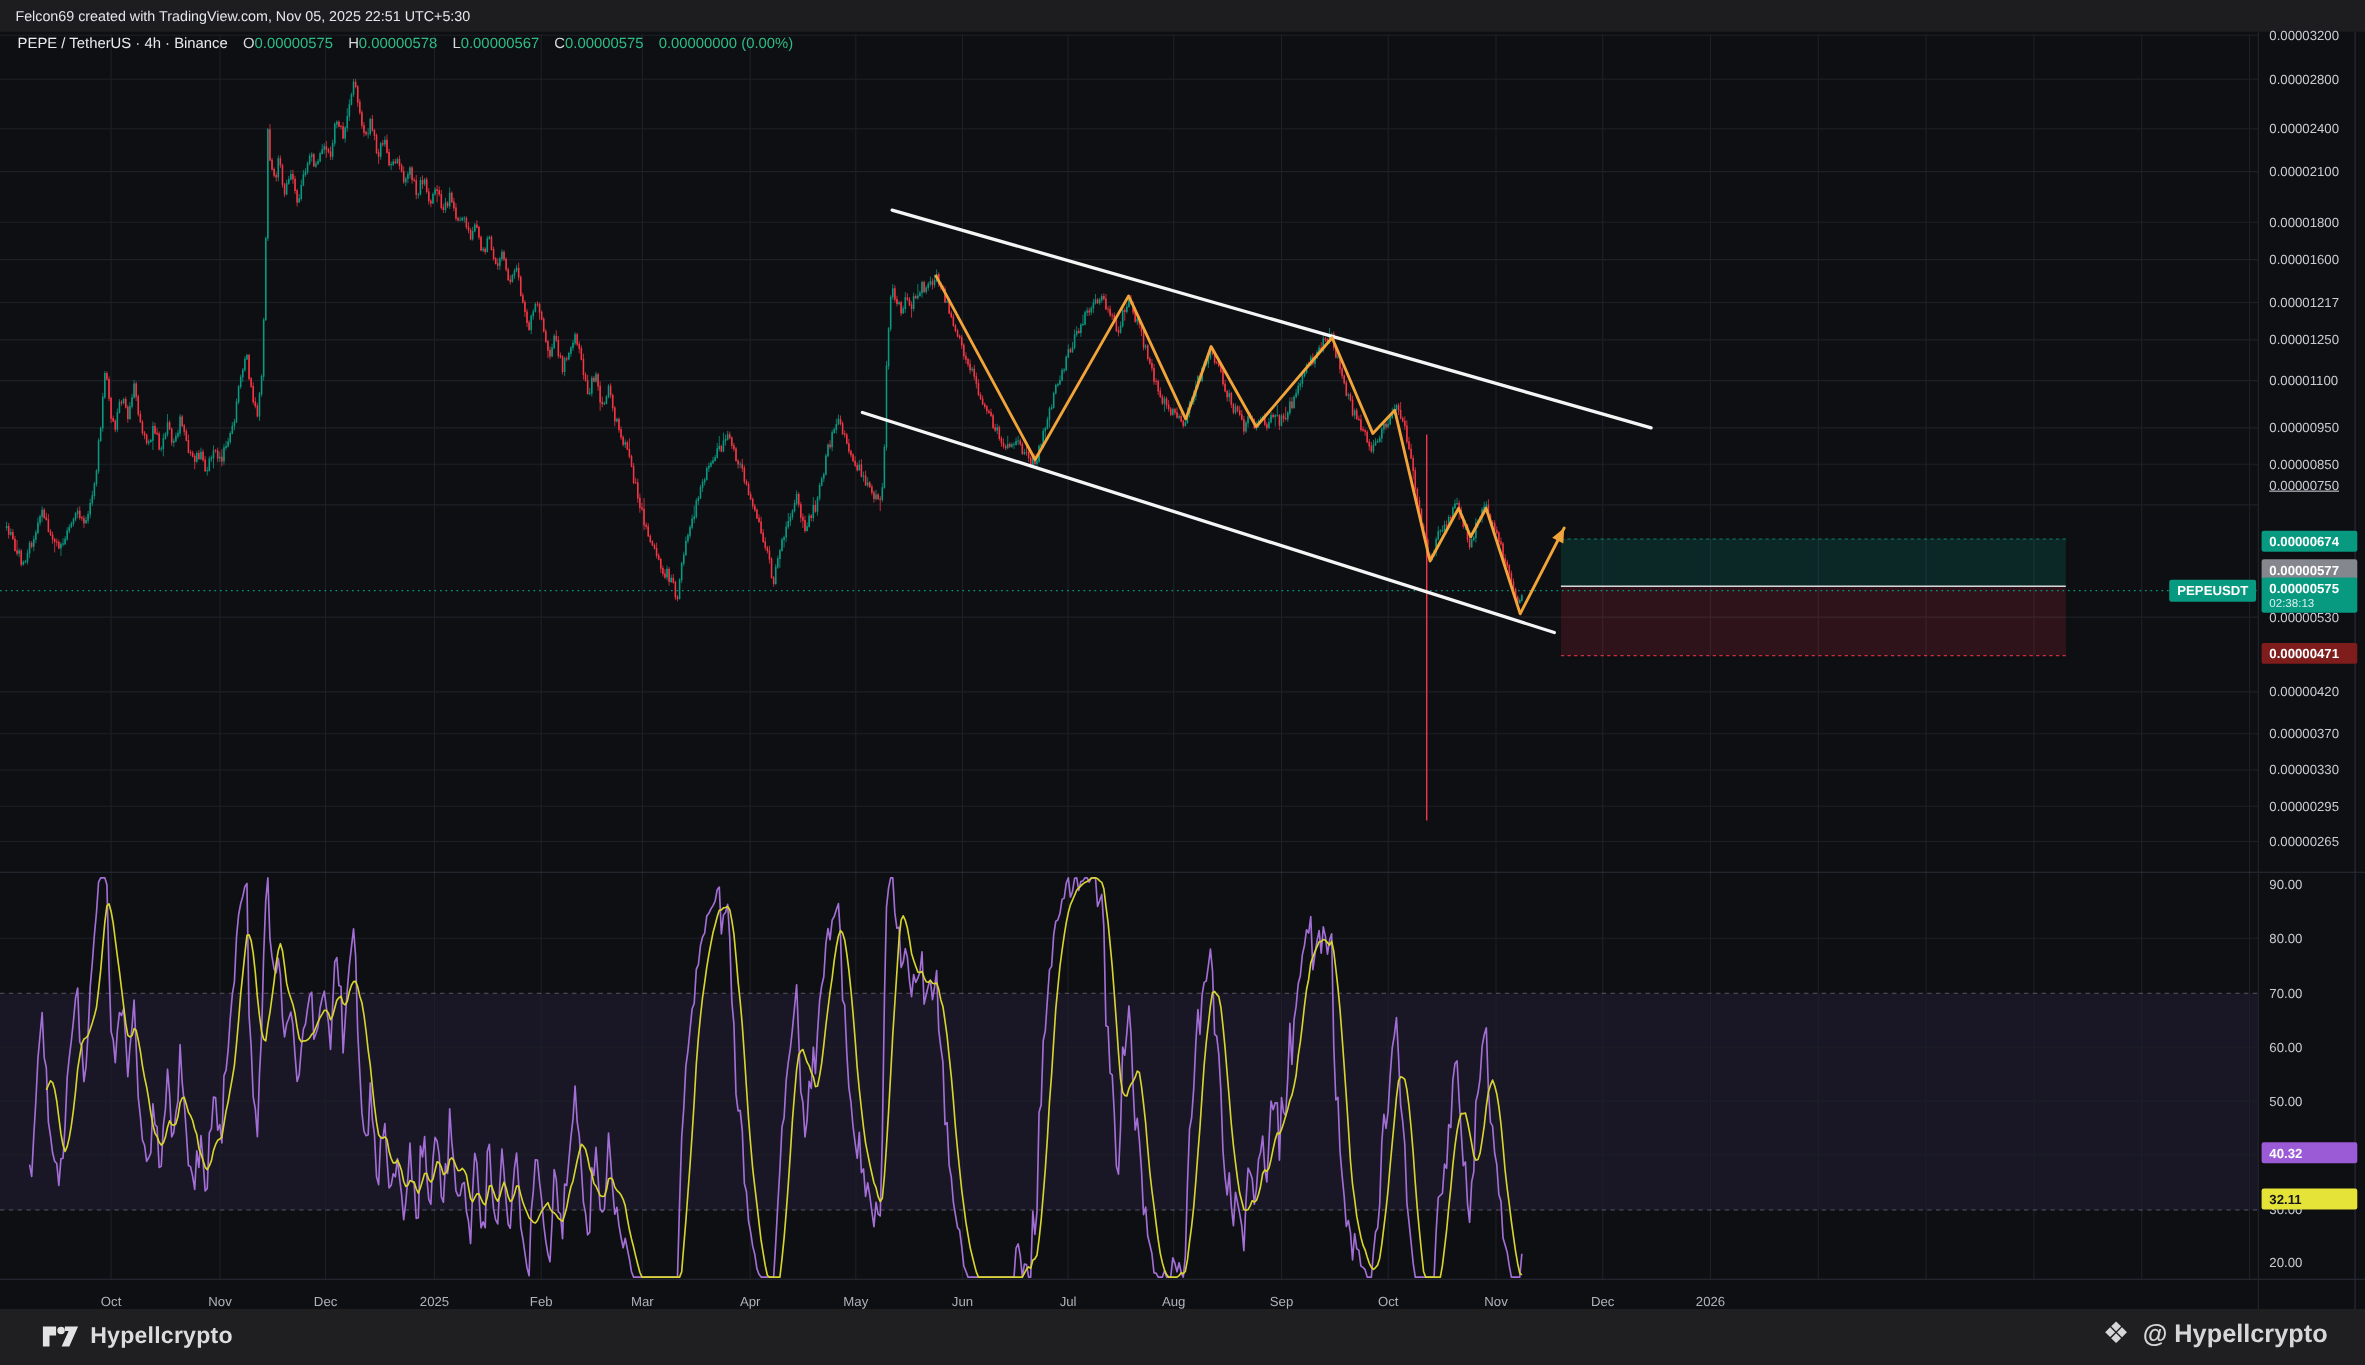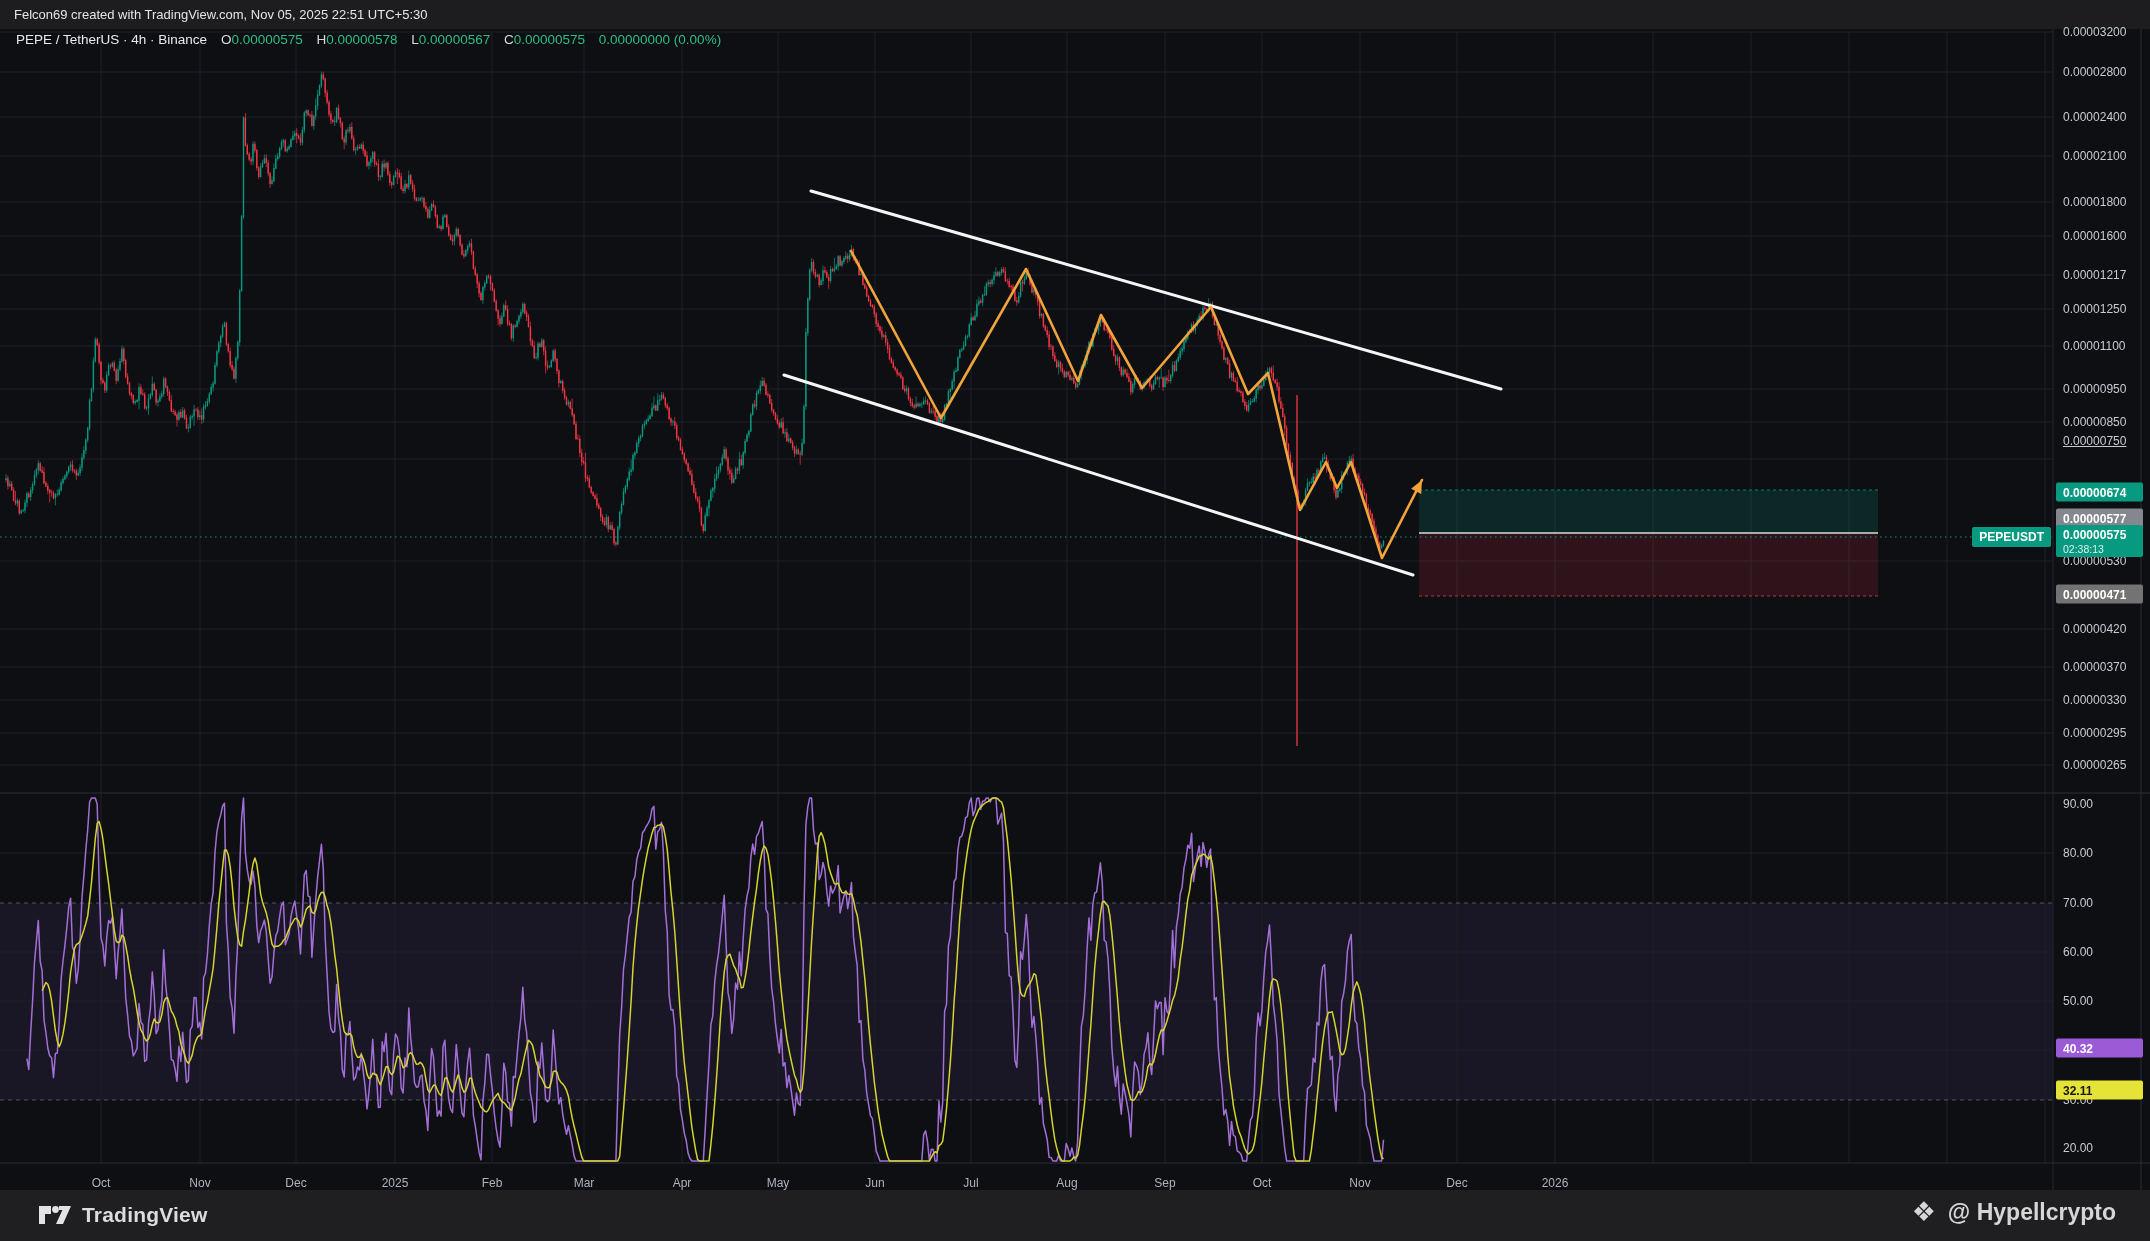--- a/index.html
+++ b/index.html
@@ -138,21 +138,21 @@
       <div class="rtick" style="top: 775px; text-align: right;">90.00</div>
       <div class="rtick" style="top: 824px;">80.00</div>
       <div class="rtick" style="top: 874px;">70.00</div>
       <div class="rtick" style="top: 923px;">60.00</div>
       <div class="rtick" style="top: 972px;">50.00</div>
       <div class="rtick" style="top: 1071px;">30.00</div>
       <div class="rtick" style="top: 1119px;">20.00</div>
       <div class="badge" style="top: 463px; background: rgb(8, 153, 129); color: rgb(255, 255, 255);">0.00000674</div>
       <div class="badge" style="top: 489px; background: rgb(133, 135, 143); color: rgb(255, 255, 255);">0.00000577</div>
       <div class="badge" style="top: 512px; background: rgb(8, 153, 129); color: rgb(255, 255, 255);">0.00000575<span class="sub">02:38:13</span></div>
-      <div class="badge" style="top: 565px; background: #737373; color: rgb(255, 255, 255);">0.00000471</div>
+      <div class="badge" style="top: 565px; background: #7f1d1d; color: rgb(255, 255, 255);">0.00000471</div>
       <div class="badge" style="top: 1019px; background: rgb(156, 91, 214); color: rgb(255, 255, 255);">40.32</div>
       <div class="badge" style="top: 1061px; background: rgb(229, 227, 55); color: rgb(21, 21, 26);">32.11</div>
     </div>
   <div id="time-labels">
       <div class="tlabel" style="left: 101px; top: 1147px;">Oct</div>
       <div class="tlabel" style="left: 200px; top: 1147px;">Nov</div>
       <div class="tlabel" style="left: 296px; top: 1147px;">Dec</div>
       <div class="tlabel" style="left: 395px; top: 1147px;">2025</div>
       <div class="tlabel" style="left: 492px; top: 1147px;">Feb</div>
       <div class="tlabel" style="left: 584px; top: 1147px;">Mar</div>
@@ -169,19 +169,19 @@
     </div>
 </div>
 
 <div id="footer">
   <div class="brand">
     <svg width="34" height="26" viewBox="0 0 34 26">
       <path d="M1 4 h12 v8 h-6 v10 h-6 z" fill="#e3e3e3"></path>
       <circle cx="17.5" cy="7.5" r="3.4" fill="#e3e3e3"></circle>
       <path d="M21 4 h12 l-8 18 h-7 l6.4 -14 h-3.4 z" fill="#e3e3e3"></path>
     </svg>
-    <span class="brand-text">TradingView</span>
+    <span class="brand-text">Hypellcrypto</span>
   </div>
   <div class="wm">
     <span class="dicon">❖</span>
     <span class="wtext">@ Hypellcrypto</span>
   </div>
 </div>
 
 </body></html>

